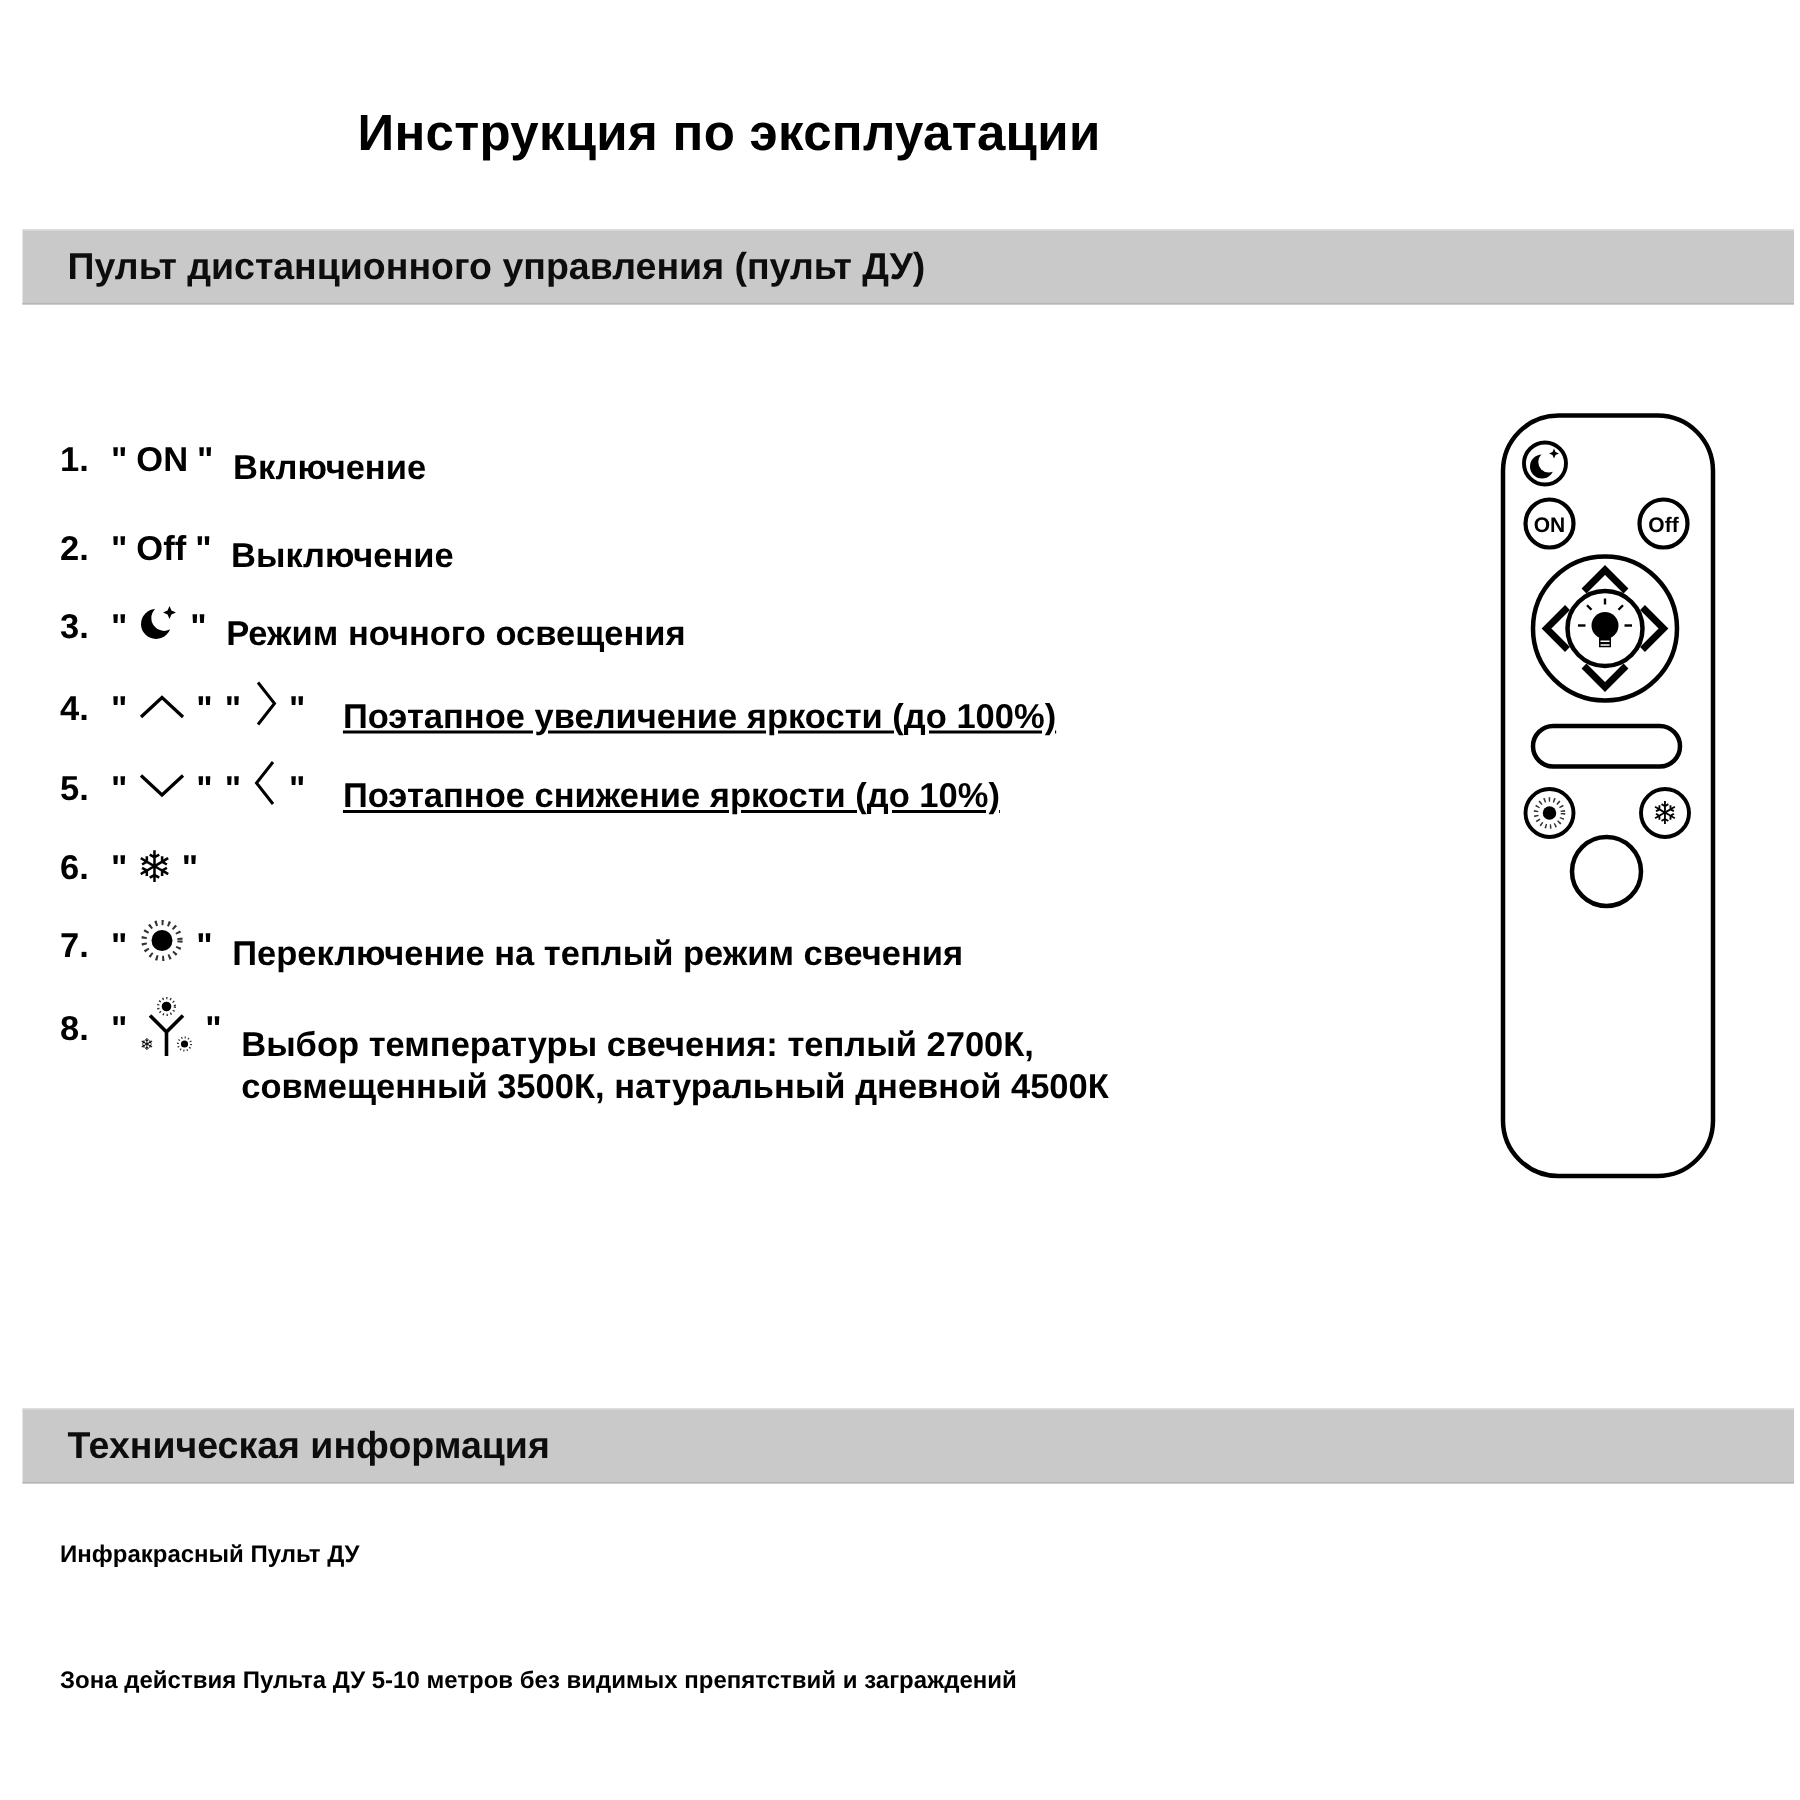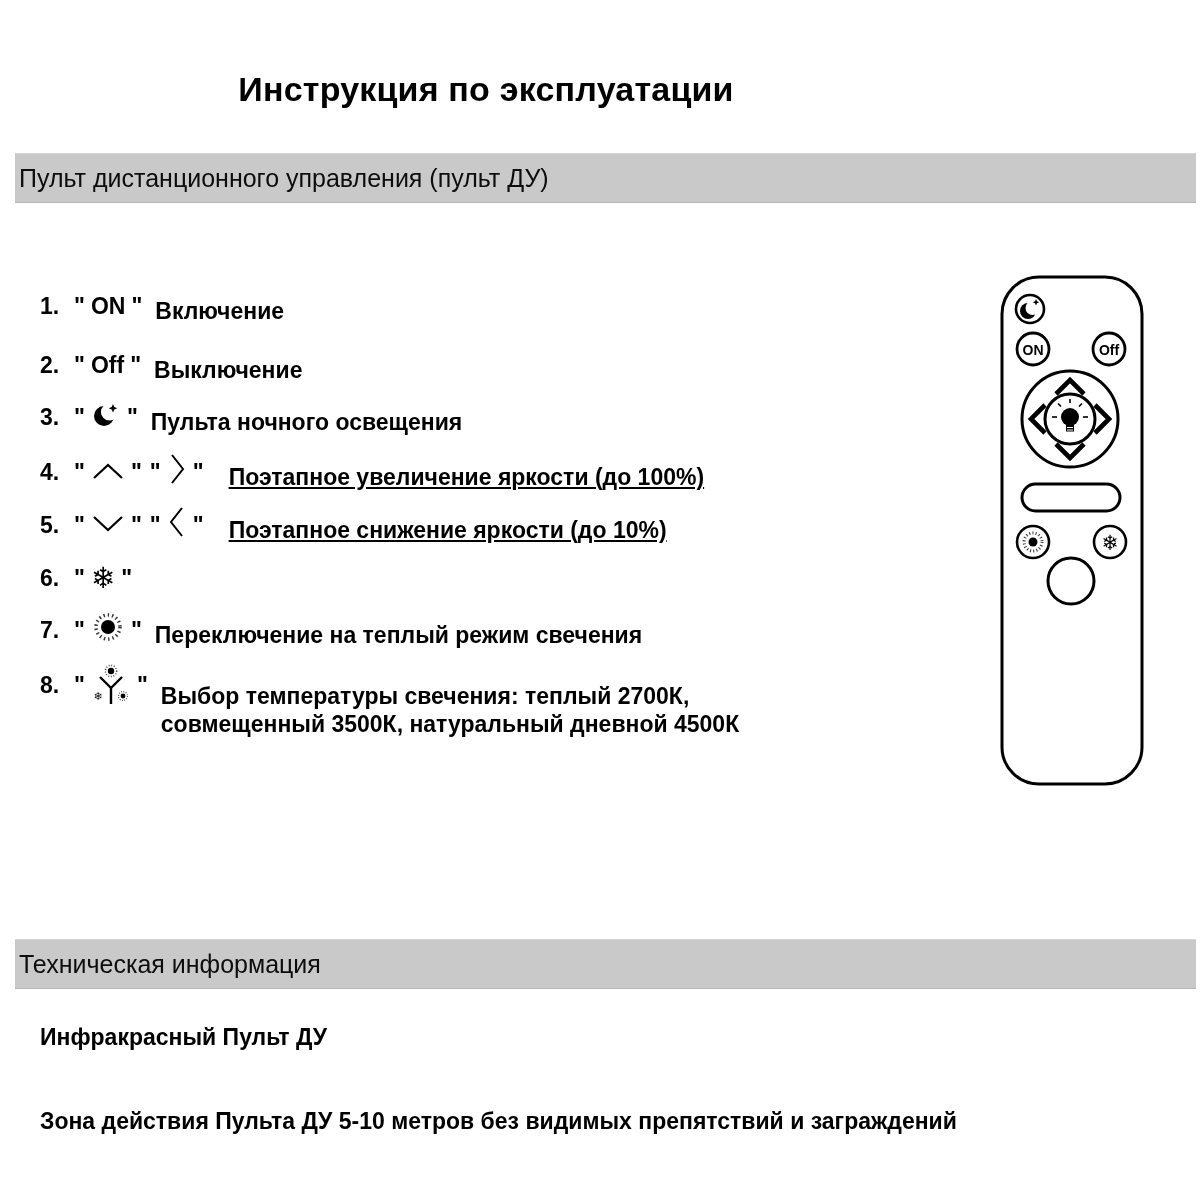--- a/index.html
+++ b/index.html
@@ -11,21 +11,21 @@
   .title{
     position:absolute;top:70px;left:0;width:972px;text-align:center;
     font-size:34px;font-weight:bold;letter-spacing:0.2px;
   }
   .section-bar{
     position:absolute;left:15px;width:1181px;height:50px;
     background:#c9c9c9;border-top:1px solid #d6d6d6;border-bottom:1px solid #b5b5b5;
     box-sizing:border-box;
   }
   .section-bar .bar-label{
-    display:block;padding-left:4px;line-height:48px;font-size:25px;font-weight:normal;color:#0d0d0d;
+    display:block;padding-left:30px;line-height:48px;font-size:25px;font-weight:bold;color:#0d0d0d;
   }
   #bar-remote{top:153px;}
   #bar-tech{top:939px;}
   .row{
     position:absolute;left:40px;height:36px;display:flex;align-items:center;
     font-size:23px;white-space:nowrap;
   }
   .row .num{width:30px;flex:0 0 30px;}
   .row .q{margin:0 4px;}
   .row .lbl{margin:0 2px;}
@@ -34,21 +34,21 @@
   .row .ic{display:inline-block;vertical-align:middle;margin:0 2px;}
   .snow-glyph{font-family:"DejaVu Sans",sans-serif;font-size:29px;line-height:29px;}
   #row8{align-items:flex-start;height:auto;}
   #row8 .num,#row8 .q{line-height:28px;}
   #row8 .ic{margin-top:-7px;}
   #row8 .desc{line-height:28px;}
   .remote-wrap{position:absolute;left:995px;top:272px;width:153px;height:516px;}
   .remote-line{stroke:#000;fill:none;}
   .remote-text{font-family:"Liberation Sans",sans-serif;font-weight:bold;fill:#000;}
   .svg-snow{font-family:"DejaVu Sans",sans-serif;fill:#000;}
-  .tech-line{position:absolute;left:40px;font-size:23px;line-height:30px;white-space:nowrap;}
+  .tech-line{position:absolute;left:40px;font-size:16px;line-height:30px;white-space:nowrap;}
   #tech-0{top:1022px;}
   #tech-1{top:1064px;}
   #tech-2{top:1106px;}
 </style>
 </head>
 <body>
 
 <div class="page">
 
   <div class="title">Инструкция по эксплуатации</div>
@@ -77,21 +77,21 @@
     <span class="num">3.</span>
     <span class="q">"</span>
     <span class="ic">
       <svg width="30" height="30" viewBox="0 0 30 30">
         <circle cx="13" cy="17" r="10" fill="#000"></circle>
         <circle cx="18.5" cy="13" r="8.6" fill="#fff"></circle>
         <path d="M22 5 l1.3 3 3 1.3 -3 1.3 -1.3 3 -1.3 -3 -3 -1.3 3 -1.3 Z" fill="#000"></path>
       </svg>
     </span>
     <span class="q">"</span>
-    <span class="desc">Пульта ночного освещения</span>
+    <span class="desc">Режим ночного освещения</span>
   </div>
 
   <div class="row" style="top:454px">
     <span class="num">4.</span>
     <span class="q">"</span>
     <span class="ic">
       <svg width="34" height="18" viewBox="0 0 34 18">
           <path d="M3 16 L17 3 L31 16" fill="none" stroke="#000" stroke-width="2.2"></path>
         </svg>
     </span>

